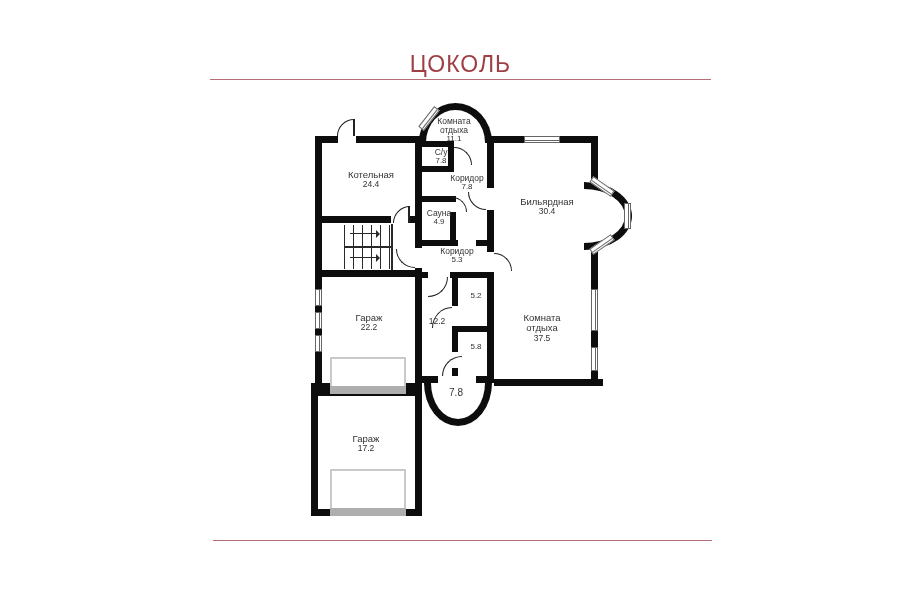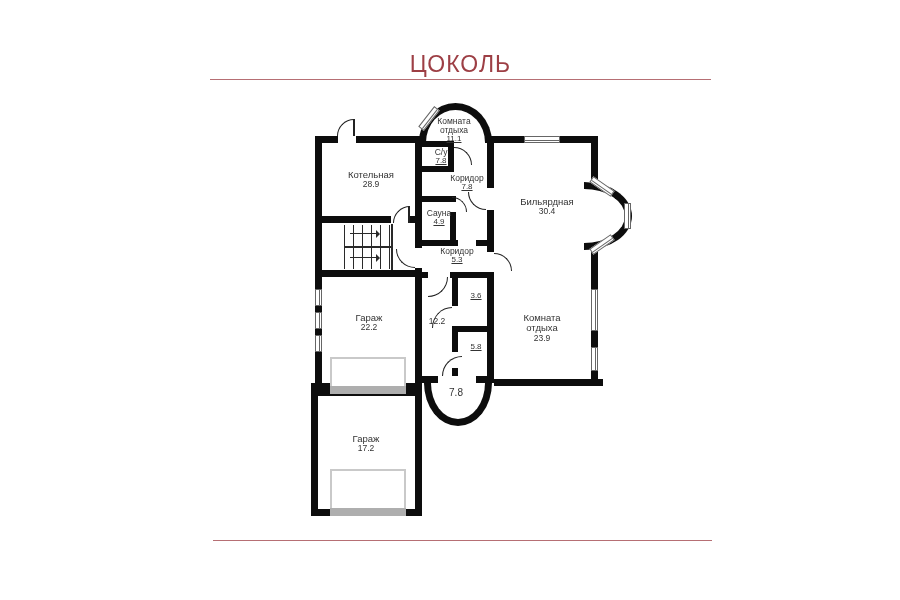--- a/index.html
+++ b/index.html
@@ -30,21 +30,21 @@
   .stairs{position:absolute;background:
      repeating-linear-gradient(90deg,#2a2a2a 0 1.5px,transparent 1.5px 9px);}
   .sline{position:absolute;background:#2a2a2a;}
   .arrow{position:absolute;border-top:1.5px solid #2a2a2a;}
   .arrow:after{content:"";position:absolute;right:-6px;top:-4.5px;
      border:4px solid transparent;border-left-color:#2a2a2a;}
   .lbl{position:absolute;transform:translateX(-50%);text-align:center;color:#333;
        font-size:9.5px;line-height:1.08;white-space:nowrap;}
   .lbl .ar{font-size:8.5px;}
   .lbl.sm{font-size:8.5px;}
-  .lbl.sm .ar{font-size:8px;text-decoration:underline;}
+  .lbl.sm .ar{font-size:8px;}
 </style>
 </head>
 <body>
 
 <div class="page">
 
   <div class="title">ЦОКОЛЬ</div>
   <div class="hrule" style="left:210px;top:79px;width:501px;"></div>
 
   <div>
@@ -131,51 +131,51 @@
     <div class="lbl sm" style="left:441px;top:148px;text-align:center;">
       <div>С/у</div>
         <div class="ar">7.8</div>
     </div>
     <div class="lbl sm" style="left:467px;top:174px;">
       <div>Коридор</div>
         <div class="ar">7.8</div>
     </div>
     <div class="lbl" style="left:371px;top:170px;">
       <div>Котельная</div>
-        <div class="ar">28.9</div>
+        <div class="ar">24.4</div>
     </div>
     <div class="lbl sm" style="left:439px;top:209px;">
       <div>Сауна</div>
         <div class="ar">4.9</div>
     </div>
     <div class="lbl" style="left:547px;top:197px;">
       <div>Бильярдная</div>
         <div class="ar">30.4</div>
     </div>
     <div class="lbl sm" style="left:457px;top:247px;">
       <div>Коридор</div>
         <div class="ar">5.3</div>
     </div>
     <div class="lbl sm" style="left:476px;top:292px;">
-      <div class="ar">3.6</div>
+      <div class="ar">5.2</div>
     </div>
     <div class="lbl" style="left:437px;top:317px;text-align:center;">
       <div class="ar">12.2</div>
     </div>
     <div class="lbl sm" style="left:476px;top:343px;">
       <div class="ar">5.8</div>
     </div>
     <div class="lbl" style="left:369px;top:313px;">
       <div>Гараж</div>
         <div class="ar">22.2</div>
     </div>
     <div class="lbl" style="left:542px;top:313px;">
       <div>Комната</div>
         <div>отдыха</div>
-        <div class="ar">23.9</div>
+        <div class="ar">37.5</div>
     </div>
     <div class="lbl" style="left:456px;top:388px;">
       <div class="ar" style="font-size:10px;">7.8</div>
     </div>
     <div class="lbl" style="left:366px;top:434px;">
       <div>Гараж</div>
         <div class="ar">17.2</div>
     </div>
 
   </div>

